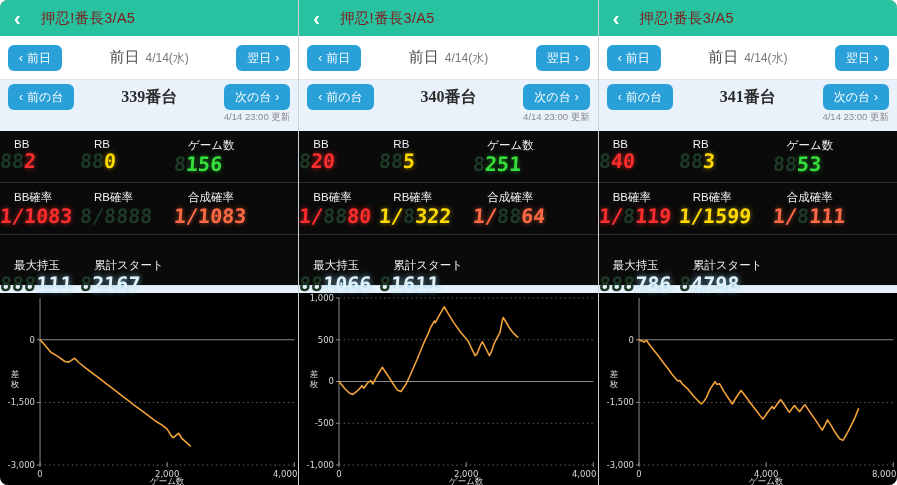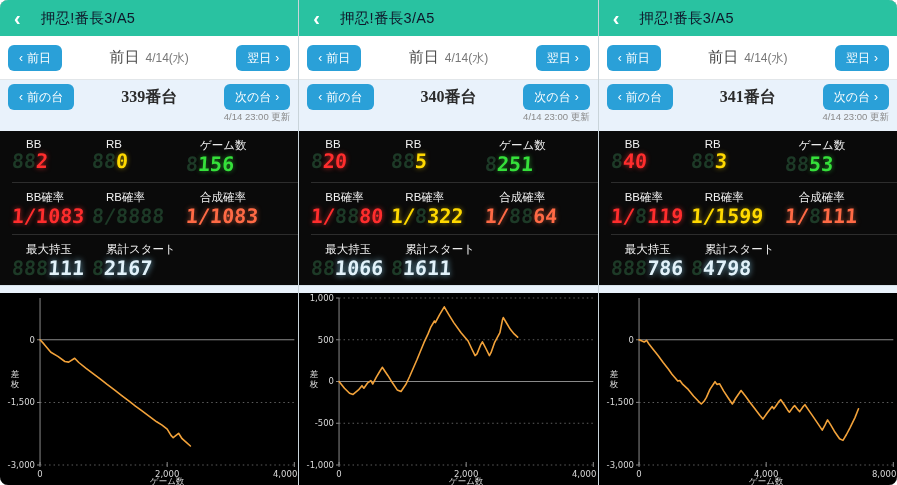--- a/index.html
+++ b/index.html
@@ -4,44 +4,44 @@
 <style>
   html,body{margin:0;padding:0;background:#ffffff;}
   body{font-family:"Liberation Sans","DejaVu Sans",sans-serif;-webkit-font-smoothing:antialiased;}
   .app{width:897px;height:485px;display:flex;border-radius:8px;overflow:hidden;background:#000;}
   .panel{flex:1 1 0;display:flex;flex-direction:column;min-width:0;background:#fff;}
   .panel + .panel{border-left:1px solid #c9d4da;}
 
   
   .appbar{height:36px;background:var(--teal,#29c2a1);display:flex;align-items:center;padding-left:14px;flex:0 0 auto;}
   .back{color:#fff;font-size:20px;font-weight:bold;line-height:1;margin-right:20px;cursor:pointer;}
-  .apptitle{color:#0f172a;font-size:14.5px;font-weight:400;margin:0;letter-spacing:.3px;}
+  .apptitle{color:#7f1d1d;font-size:14.5px;font-weight:400;margin:0;letter-spacing:.3px;}
 
   
   .daynav{height:43px;background:#fff;display:flex;align-items:center;justify-content:space-between;
           padding:0 8px;border-bottom:1px solid #e2e6e9;flex:0 0 auto;}
   .btn{background:var(--button-blue,#2aa0d8);color:#fff;border:none;border-radius:6px;font-size:12px;
        padding:7px 11px;display:inline-flex;align-items:center;gap:4px;cursor:pointer;
        font-family:inherit;line-height:1;}
   .bc{font-size:12px;line-height:1;}
   .daylabel{display:flex;align-items:baseline;gap:6px;}
   .dl-main{font-size:15px;color:#4a4a4a;}
   .dl-date{font-size:12px;color:#777;}
 
   
   .machinerow{height:51px;background:#e9f2fb;display:flex;flex-direction:column;flex:0 0 auto;}
   .mrow{display:flex;align-items:center;justify-content:space-between;padding:4px 8px 0 8px;}
   .mnum{font-size:16px;font-weight:bold;color:#2b2b2b;font-family:Liberation Serif, serif;}
   .updated{font-size:9.5px;color:#8a8a8a;text-align:right;padding:1px 8px 0 6px;}
 
   
-  .stats{height:154px;background:#0a0a0a;flex:0 0 auto;padding-left:12px;}
+  .stats{height:154px;background:#0a0a0a;flex:0 0 auto;padding-left:0;}
   .srow{display:grid;height:50px;padding-top:1px;border-bottom:1px solid #2d2d2d;
         grid-template-columns:80px 94px 1fr;}
-  .srow:last-child{border-bottom:none;}
+  .srow:last-child{border-bottom:none;margin-top:16px;}
   .slabel{font-size:11.5px;color:#f2f2f2;padding:6px 0 1px 14px;white-space:nowrap;}
   .led{font-family:"DejaVu Sans Mono",monospace;font-weight:bold;font-size:20px;line-height:1;
        display:inline-block;transform:skewX(-4deg);white-space:nowrap;}
   .led .g{color:var(--led-ghost,#1d3a27);text-shadow:none;}
   .c-red{color:var(--led-red,#ff2d2d);text-shadow:0 0 5px rgba(255,45,45,.7);}
   .c-yellow{color:var(--led-yellow,#ffd900);text-shadow:0 0 5px rgba(255,217,0,.55);}
   .c-green{color:var(--led-green,#35e03a);text-shadow:0 0 5px rgba(53,224,58,.55);}
   .c-salmon{color:var(--led-salmon,#ff6a45);text-shadow:0 0 5px rgba(255,106,69,.6);}
   .c-white{color:var(--led-white,#e2f2fa);text-shadow:0 0 6px rgba(140,210,240,.85);}
 

